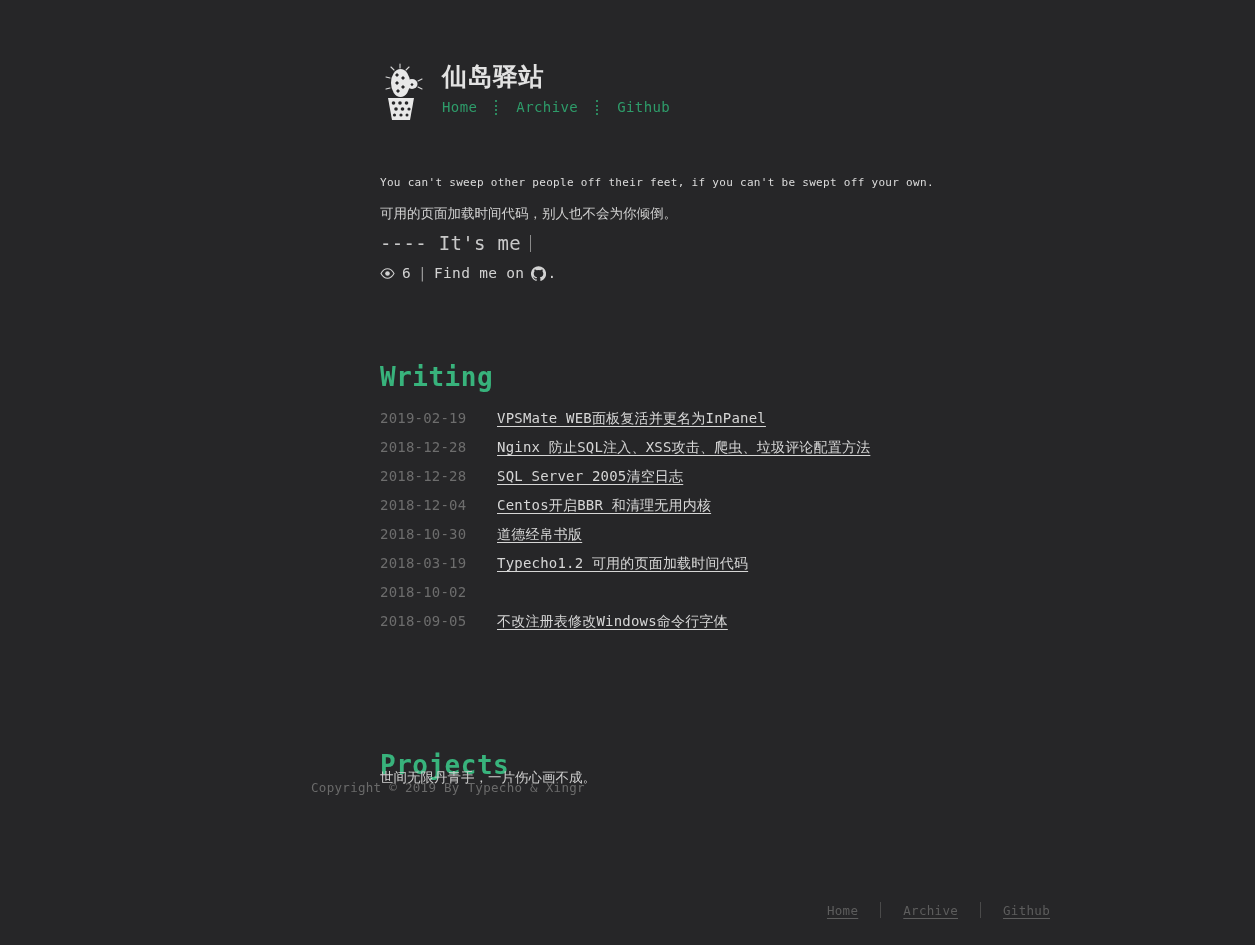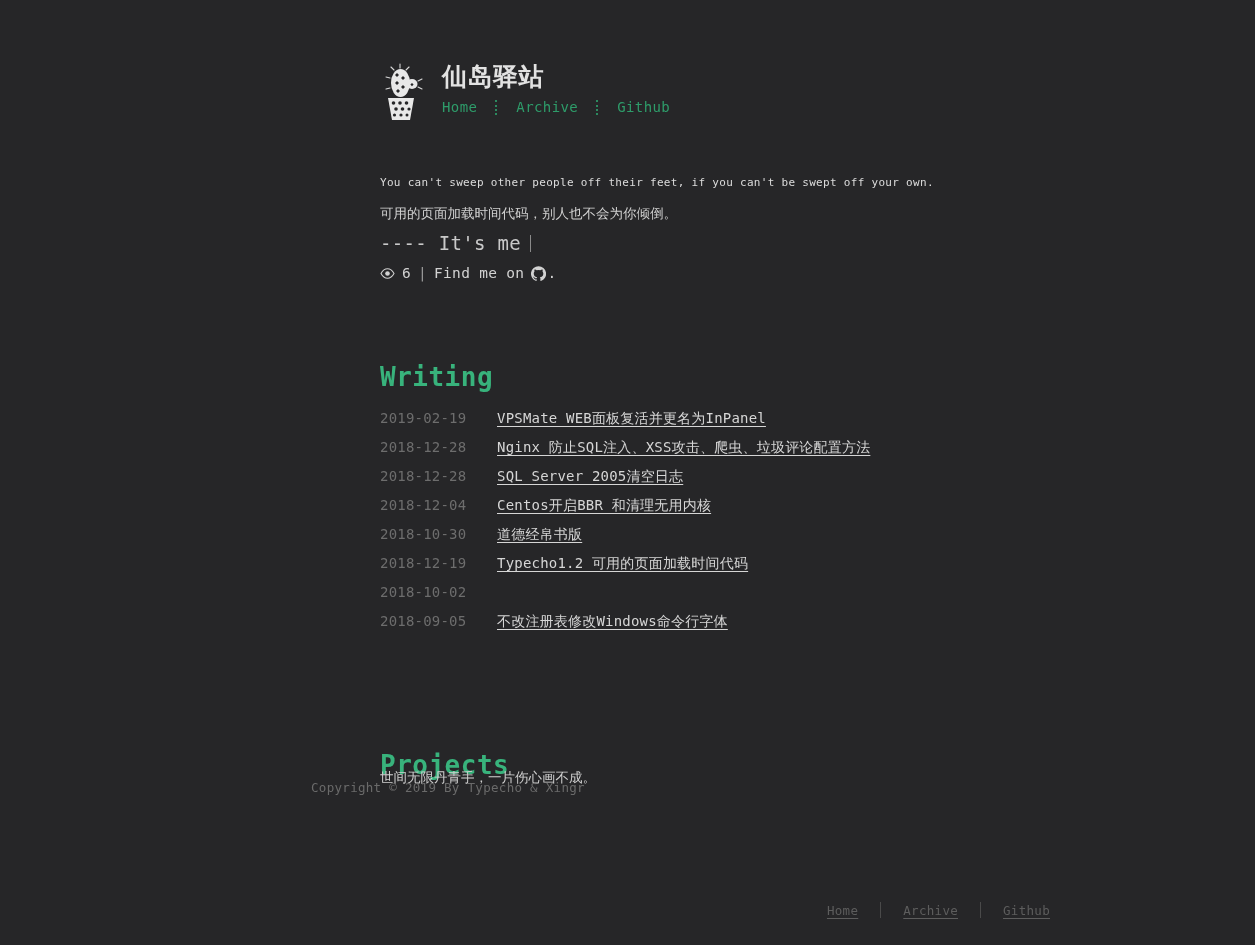--- a/index.html
+++ b/index.html
@@ -300,21 +300,21 @@
     </li>
     <li class="post-item">
       <span class="post-date">2018-12-04</span>
       <a class="post-link" href="#">Centos开启BBR 和清理无用内核</a>
     </li>
     <li class="post-item">
       <span class="post-date">2018-10-30</span>
       <a class="post-link" href="#">道德经帛书版</a>
     </li>
     <li class="post-item">
-      <span class="post-date">2018-12-19</span>
+      <span class="post-date">2018-03-19</span>
       <a class="post-link" href="#">Typecho1.2 可用的页面加载时间代码</a>
     </li>
     <li class="post-item">
       <span class="post-date">2018-10-02</span>
     </li>
     <li class="post-item">
       <span class="post-date">2018-09-05</span>
       <a class="post-link" href="#">不改注册表修改Windows命令行字体</a>
     </li>
   </ul>

